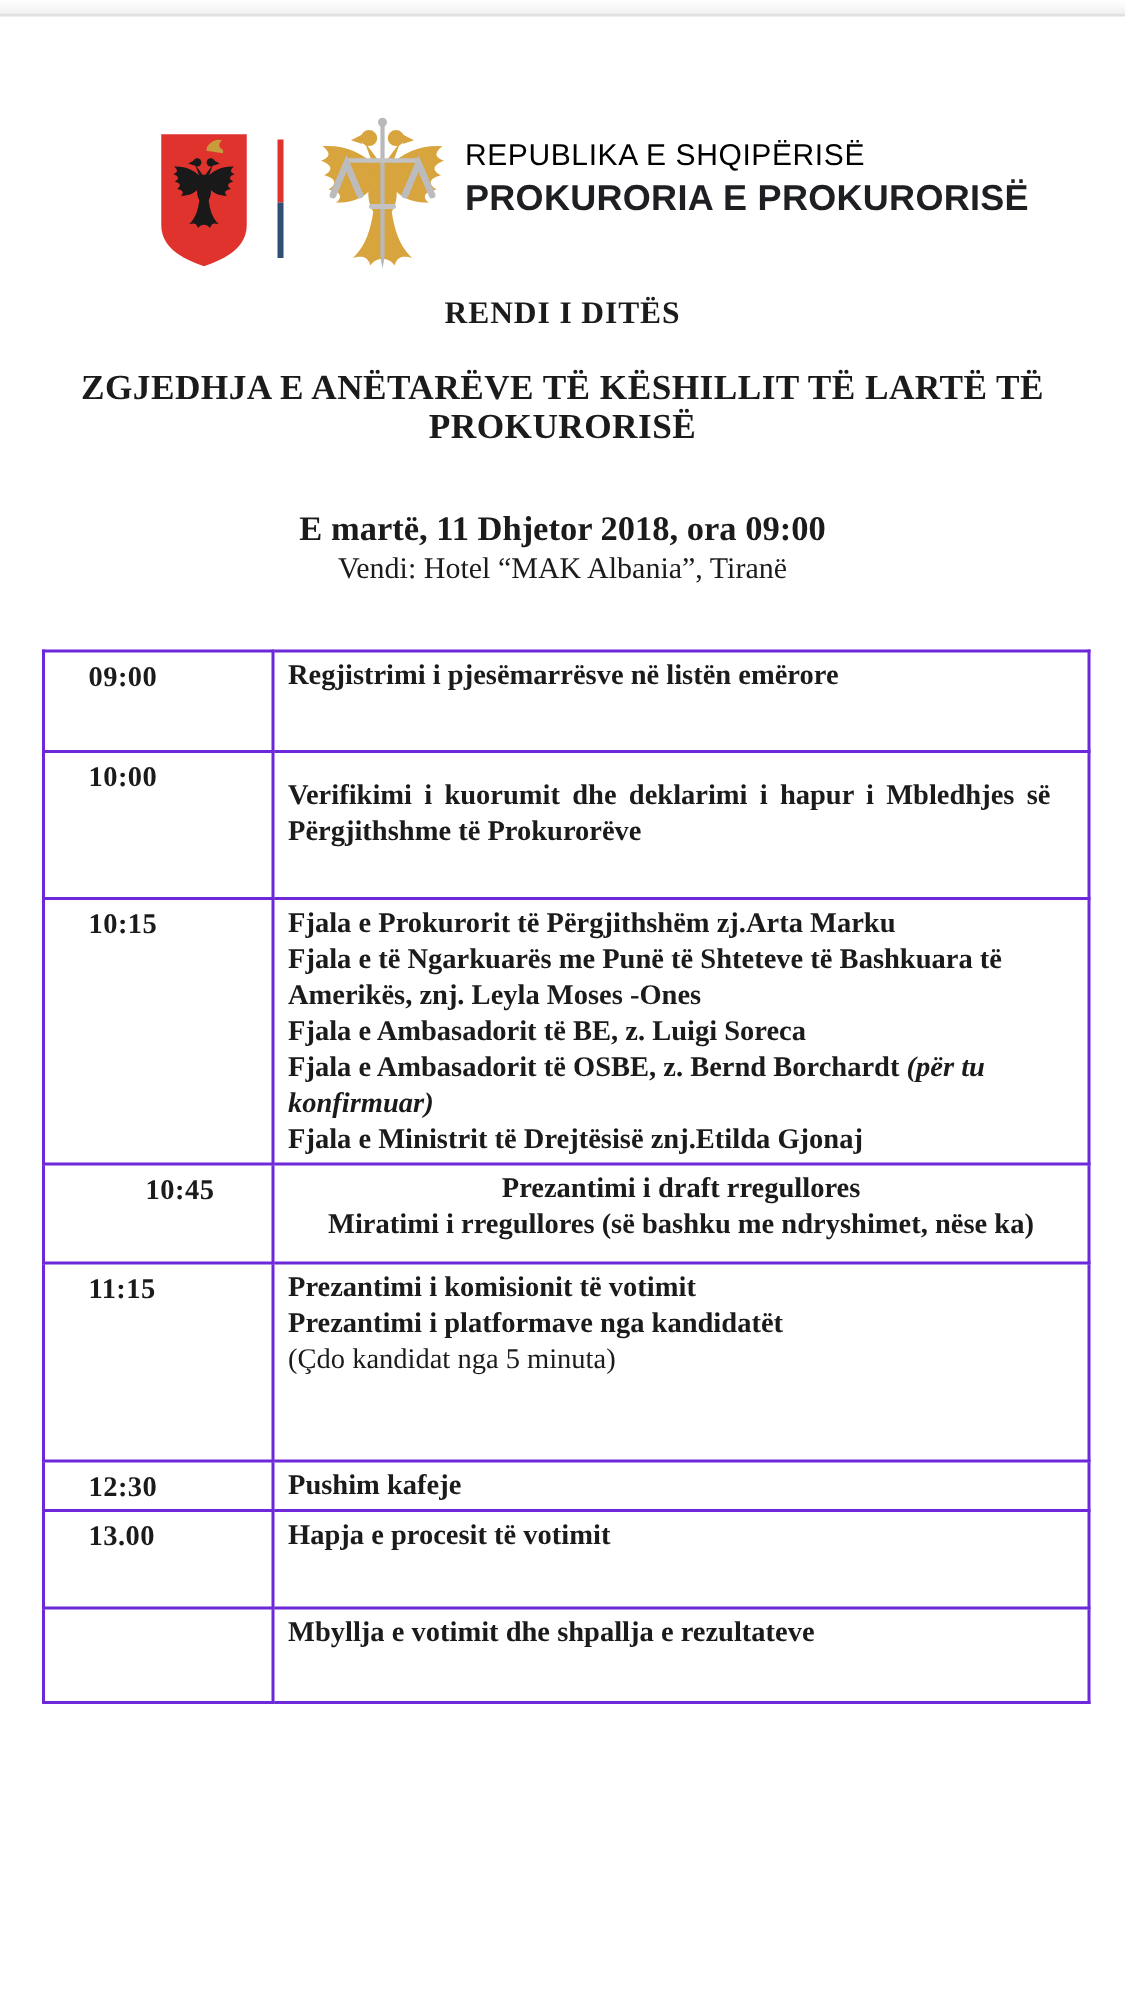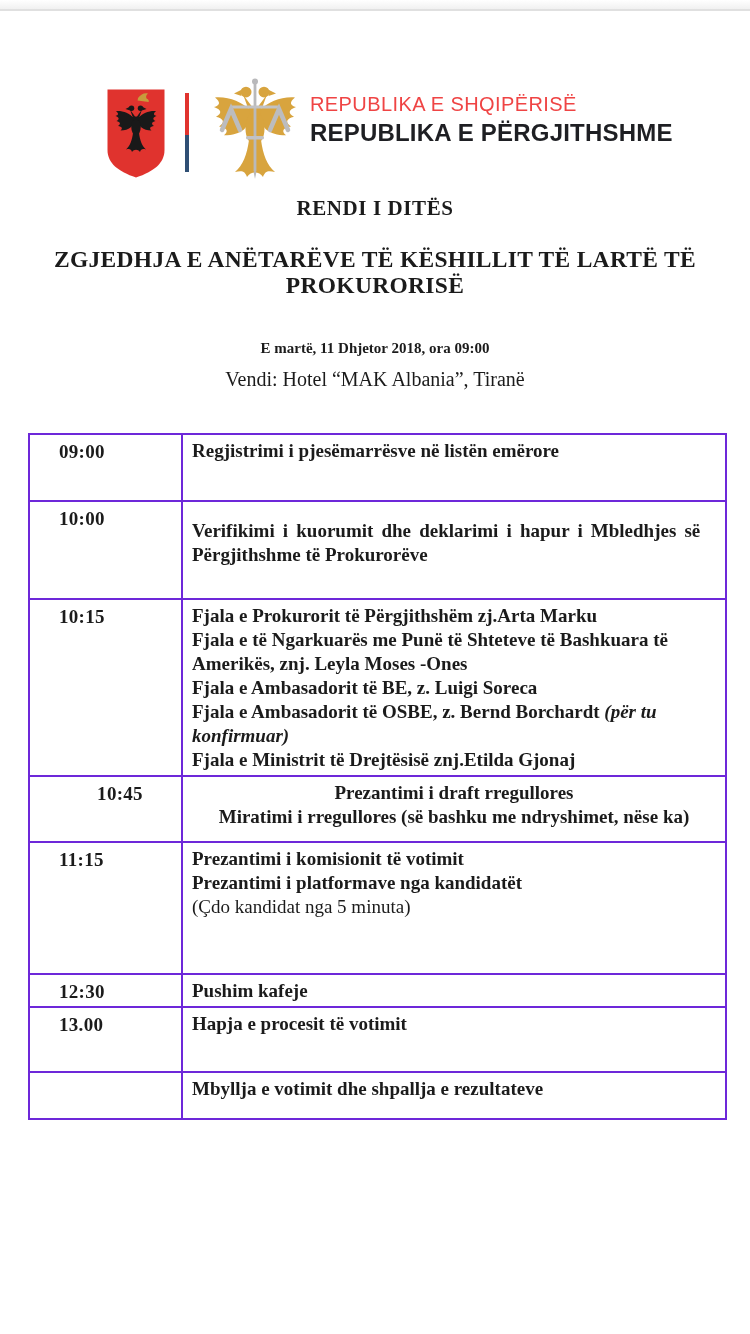--- a/index.html
+++ b/index.html
@@ -19,29 +19,29 @@
   }
 
   
   .flag-svg { position: absolute; left: 105px; top: 87px; width: 62px; height: 93px; }
   .divider-bar { position: absolute; left: 185px; top: 93px; width: 4px; height: 79px; }
   .divider-bar .bar-red  { width: 100%; height: 42px; background: #e0332e; }
   .divider-bar .bar-blue { width: 100%; height: 37px; background: #2f4f74; }
   .eagle-svg { position: absolute; left: 205px; top: 78px; width: 100px; height: 107px; }
 
   .org-block { position: absolute; left: 310px; top: 93px; font-family: "Liberation Sans", "DejaVu Sans", sans-serif; }
-  .org-line1 { font-size: 20px; color: #ef4444; letter-spacing: 0.4px; }
+  .org-line1 { font-size: 20px; color: #000000; letter-spacing: 0.4px; }
   .org-line2 { font-size: 24px; font-weight: bold; color: #1e1f23; letter-spacing: 0.2px; margin-top: 3px; }
 
   
   .centered { position: absolute; left: 0; width: 100%; text-align: center; }
   .doc-title  { top: 196px; font-size: 21px; font-weight: bold; letter-spacing: 0.6px; }
   .main-title { top: 246px; font-size: 23.5px; font-weight: bold; line-height: 26px;
                 letter-spacing: 0.3px; white-space: pre-line; }
-  .date-line  { top: 340px; font-size: 15px; font-weight: bold; }
+  .date-line  { top: 340px; font-size: 23px; font-weight: bold; }
   .venue-line { top: 368px; font-size: 20px; }
 
   
   table.agenda {
     position: absolute; left: 28px; top: 433px; width: 699px;
     border-collapse: collapse; table-layout: fixed;
   }
   col.c-time { width: 153px; }
   table.agenda td {
     border: 2px solid #6d28d9; vertical-align: top; overflow: hidden;
@@ -97,21 +97,21 @@
       <path d="M48.6,94 L50,101 L51.4,94 Z" fill="#b9b9bb"></path>
       <circle cx="50" cy="3.5" r="3" fill="#b9b9bb"></circle>
       <path d="M26,29 L74,29" stroke="#c2c2c4" stroke-width="3"></path>
       <path d="M17,52 L26,31 L35,52" fill="none" stroke="#bcbcbe" stroke-width="4.5" stroke-linecap="round"></path>
       <path d="M65,52 L74,31 L83,52" fill="none" stroke="#bcbcbe" stroke-width="4.5" stroke-linecap="round"></path>
       <rect x="41" y="58" width="18" height="3.4" rx="1.6" fill="#c2c2c4"></rect>
     </svg>
 
     <div class="org-block">
       <div class="org-line1">REPUBLIKA E SHQIPËRISË</div>
-      <div class="org-line2">REPUBLIKA E PËRGJITHSHME</div>
+      <div class="org-line2">PROKURORIA E PROKURORISË</div>
     </div>
   </div>
 
   <div class="centered main-title">ZGJEDHJA E ANËTARËVE TË KËSHILLIT TË LARTË TË
 PROKURORISË</div>
   <div class="centered doc-title">RENDI I DITËS</div>
   <div class="centered date-line">E martë, 11 Dhjetor 2018, ora 09:00</div>
   <div class="centered venue-line">Vendi: Hotel “MAK Albania”, Tiranë</div>
 
   <table class="agenda">
@@ -165,21 +165,21 @@
           <td class="col-desc">
             <div class="agenda-line"><span class="seg-b">Pushim kafeje</span></div>
           </td>
         </tr>
         <tr style="height: 65px;">
           <td class="col-time">13.00</td>
           <td class="col-desc">
             <div class="agenda-line"><span class="seg-b">Hapja e procesit të votimit</span></div>
           </td>
         </tr>
-        <tr style="height: 47px; margin-top: 14px;">
+        <tr style="height: 63px; margin-top: 14px;">
           <td class="col-time"></td>
           <td class="col-desc">
             <div class="agenda-line"><span class="seg-b">Mbyllja e votimit dhe shpallja e rezultateve</span></div>
           </td>
         </tr>
       </tbody>
   </table>
 
 </div>
 

